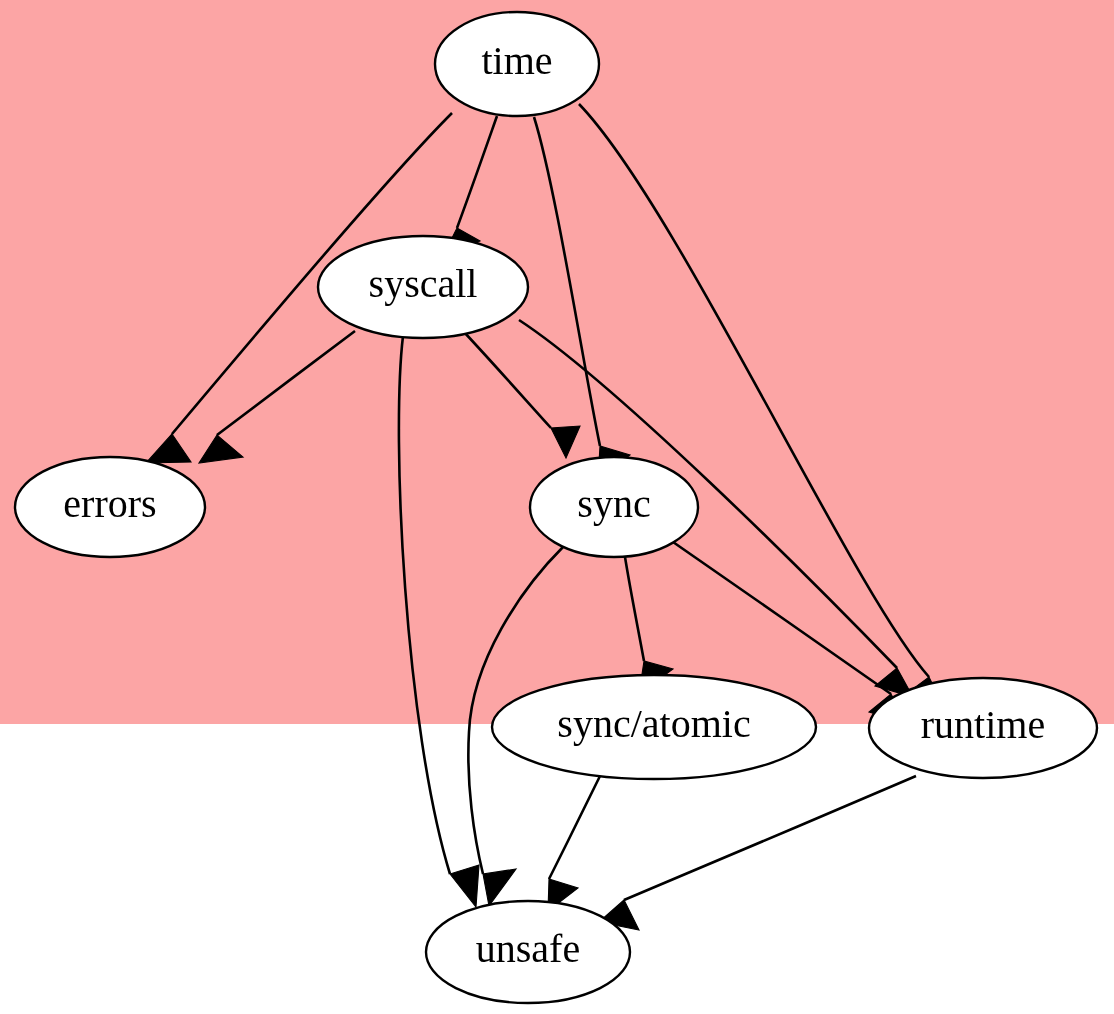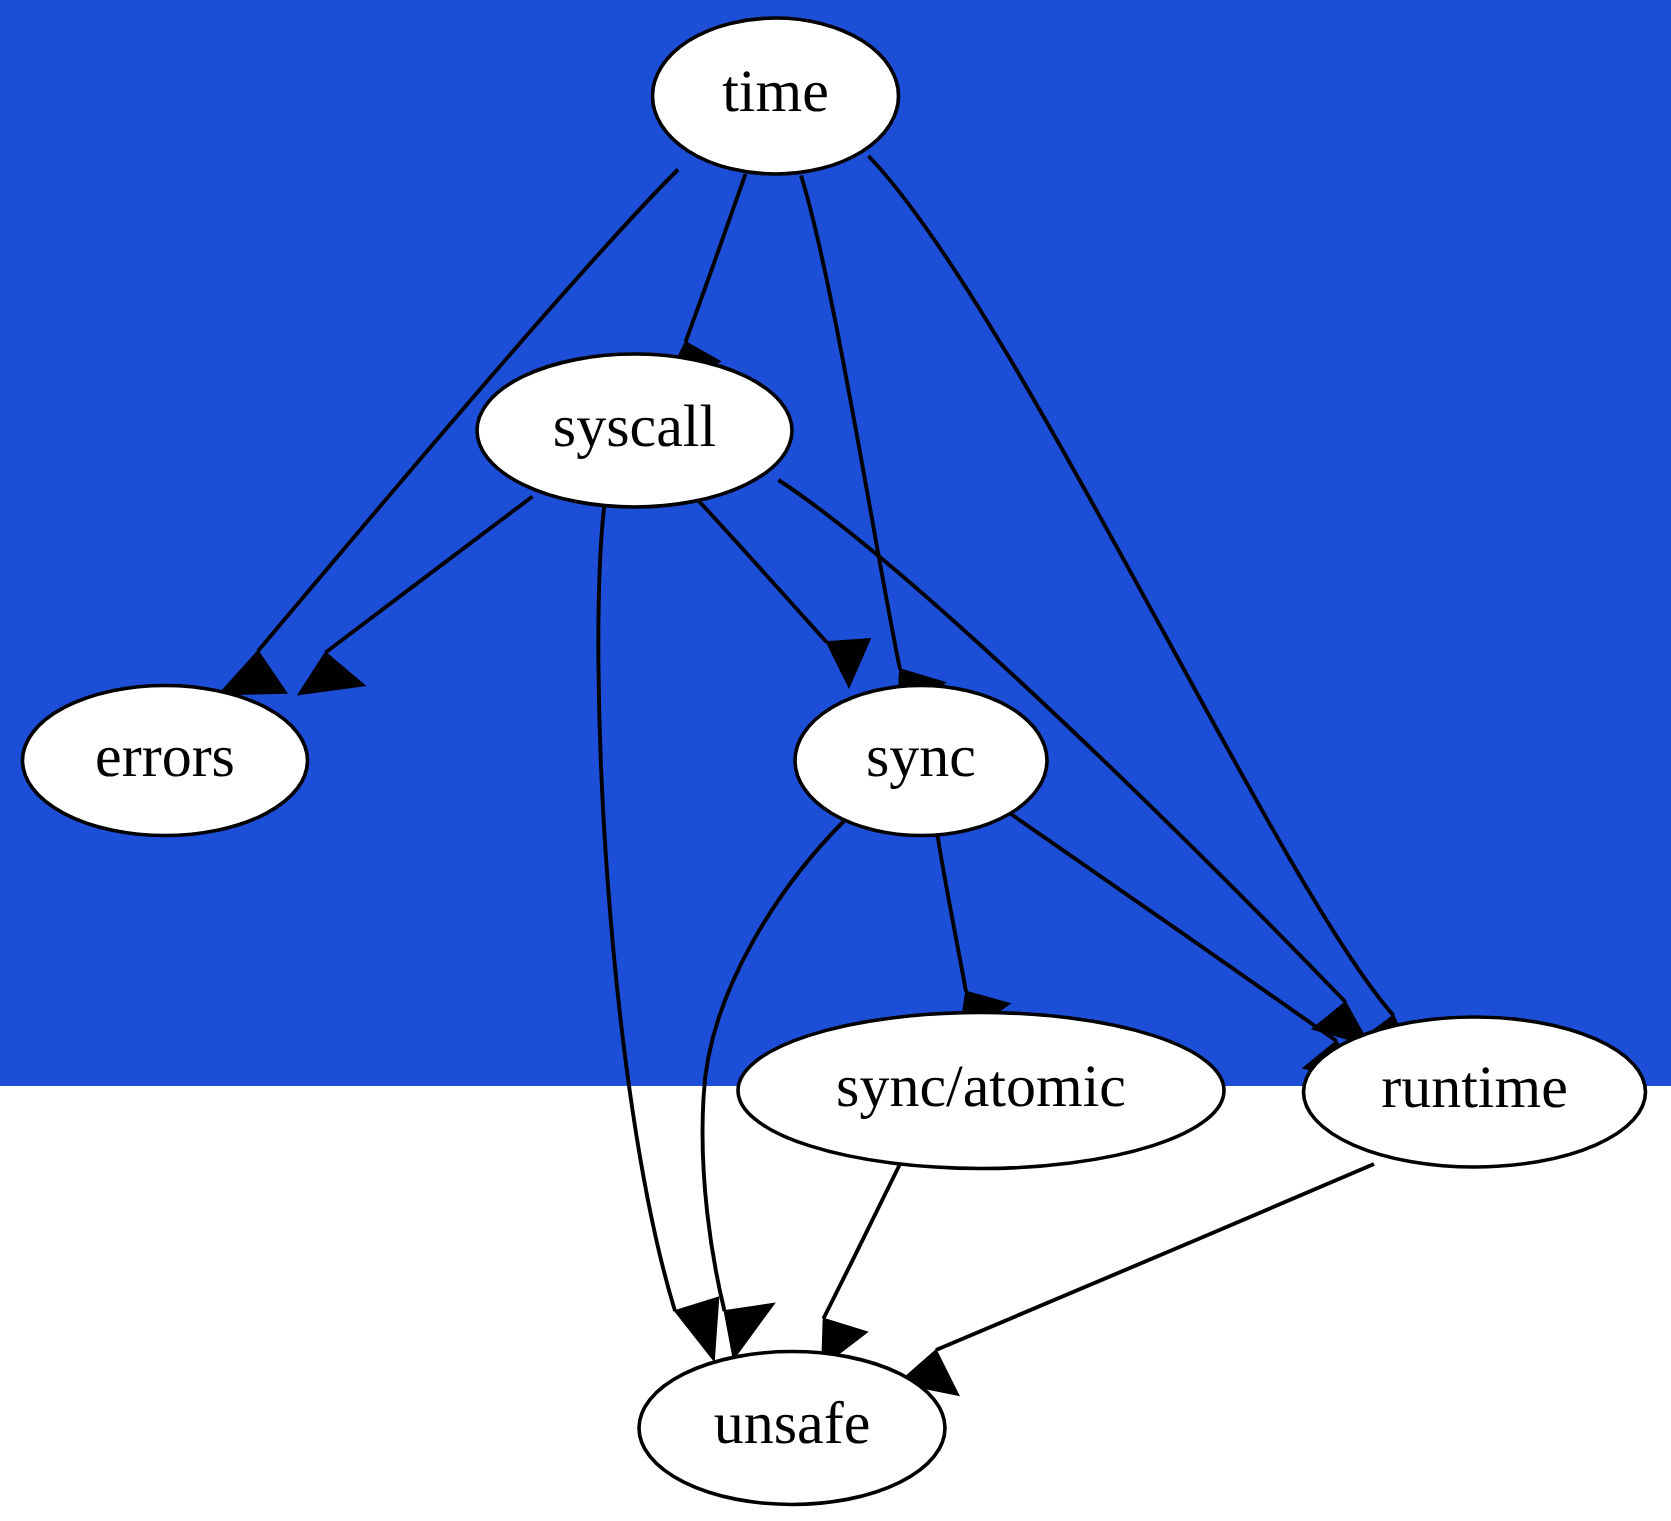--- a/index.html
+++ b/index.html
@@ -10,21 +10,21 @@
   body {
     width: 1114px;
     height: 1014px;
     font-family: "Liberation Serif", "DejaVu Serif", serif;
     overflow: hidden;
   }
   #graph-root {
     position: relative;
     width: 1114px;
     height: 724px;
-    background: #1d4ed8;
+    background: #fca5a5;
   }
   svg.graph-canvas {
     display: block;
     width: 1114px;
     height: 1014px;
   }
   .node-ellipse {
     fill: #ffffff;
     stroke: #000000;
     stroke-width: 2.4;

